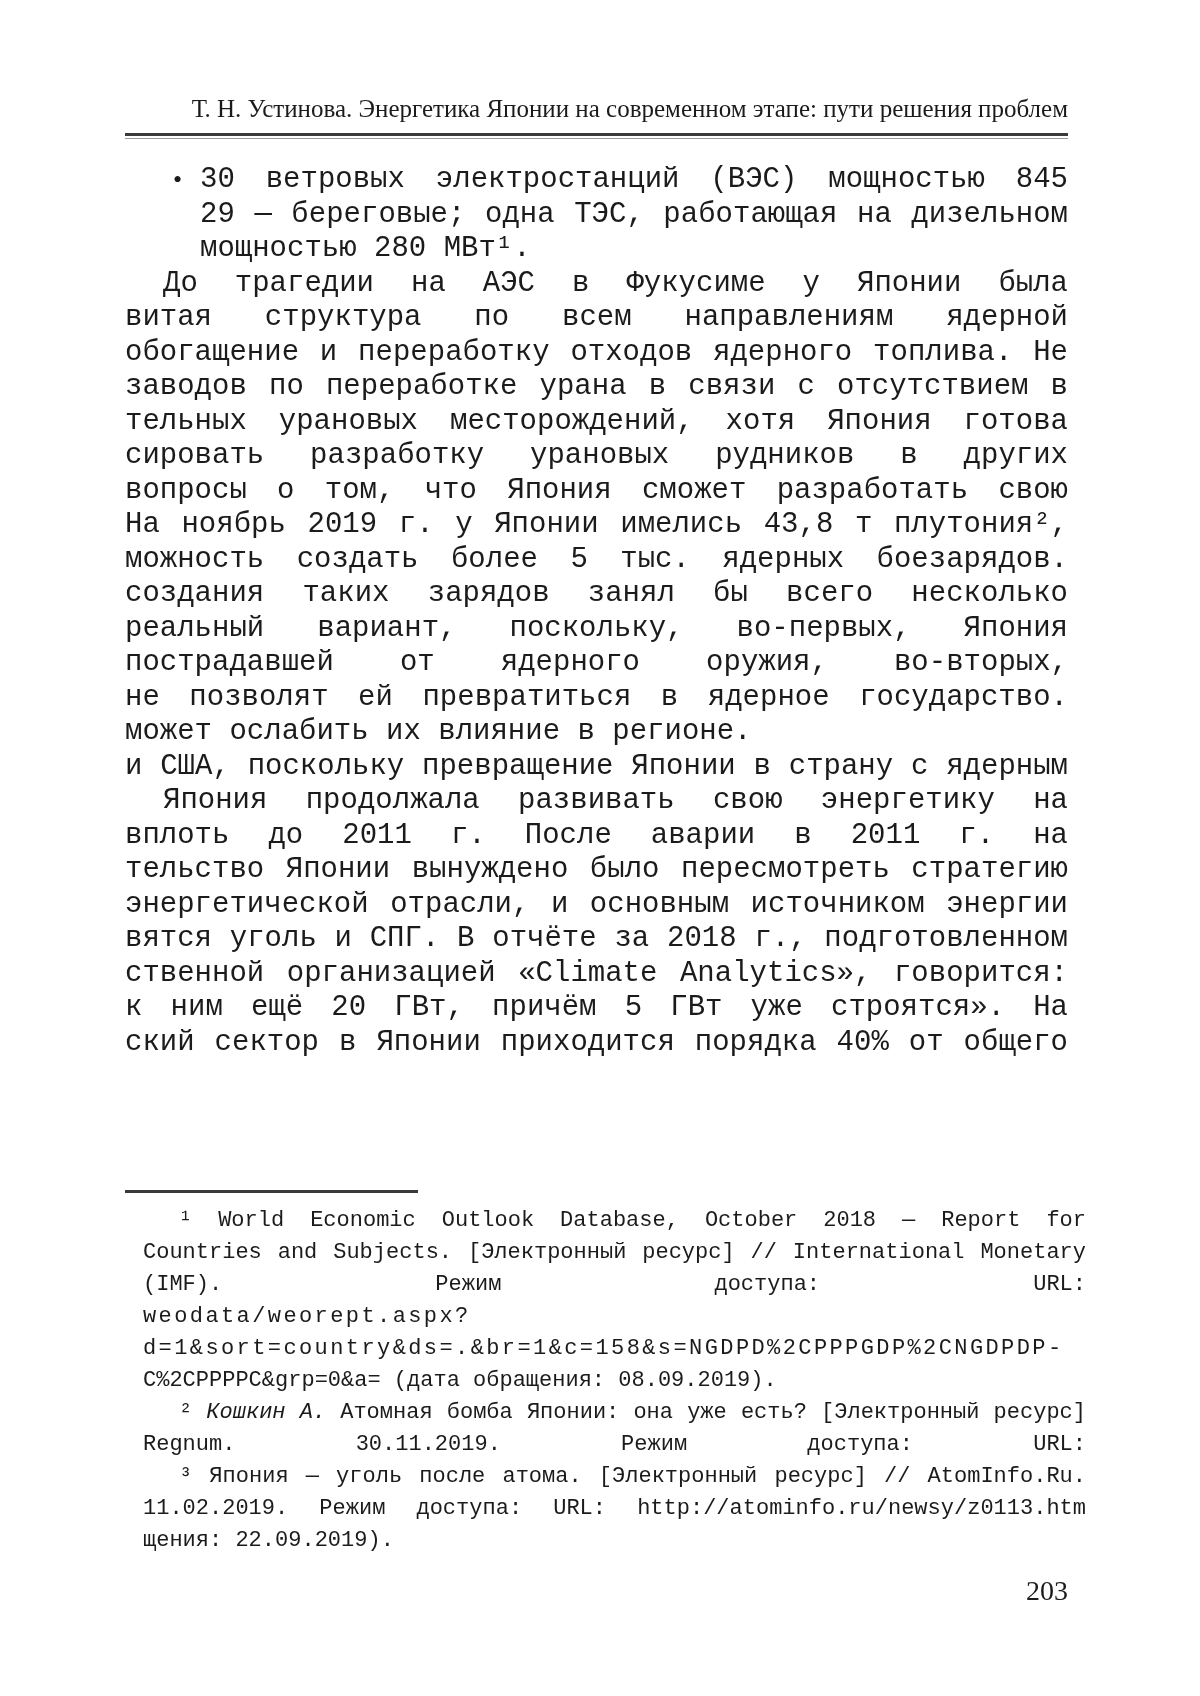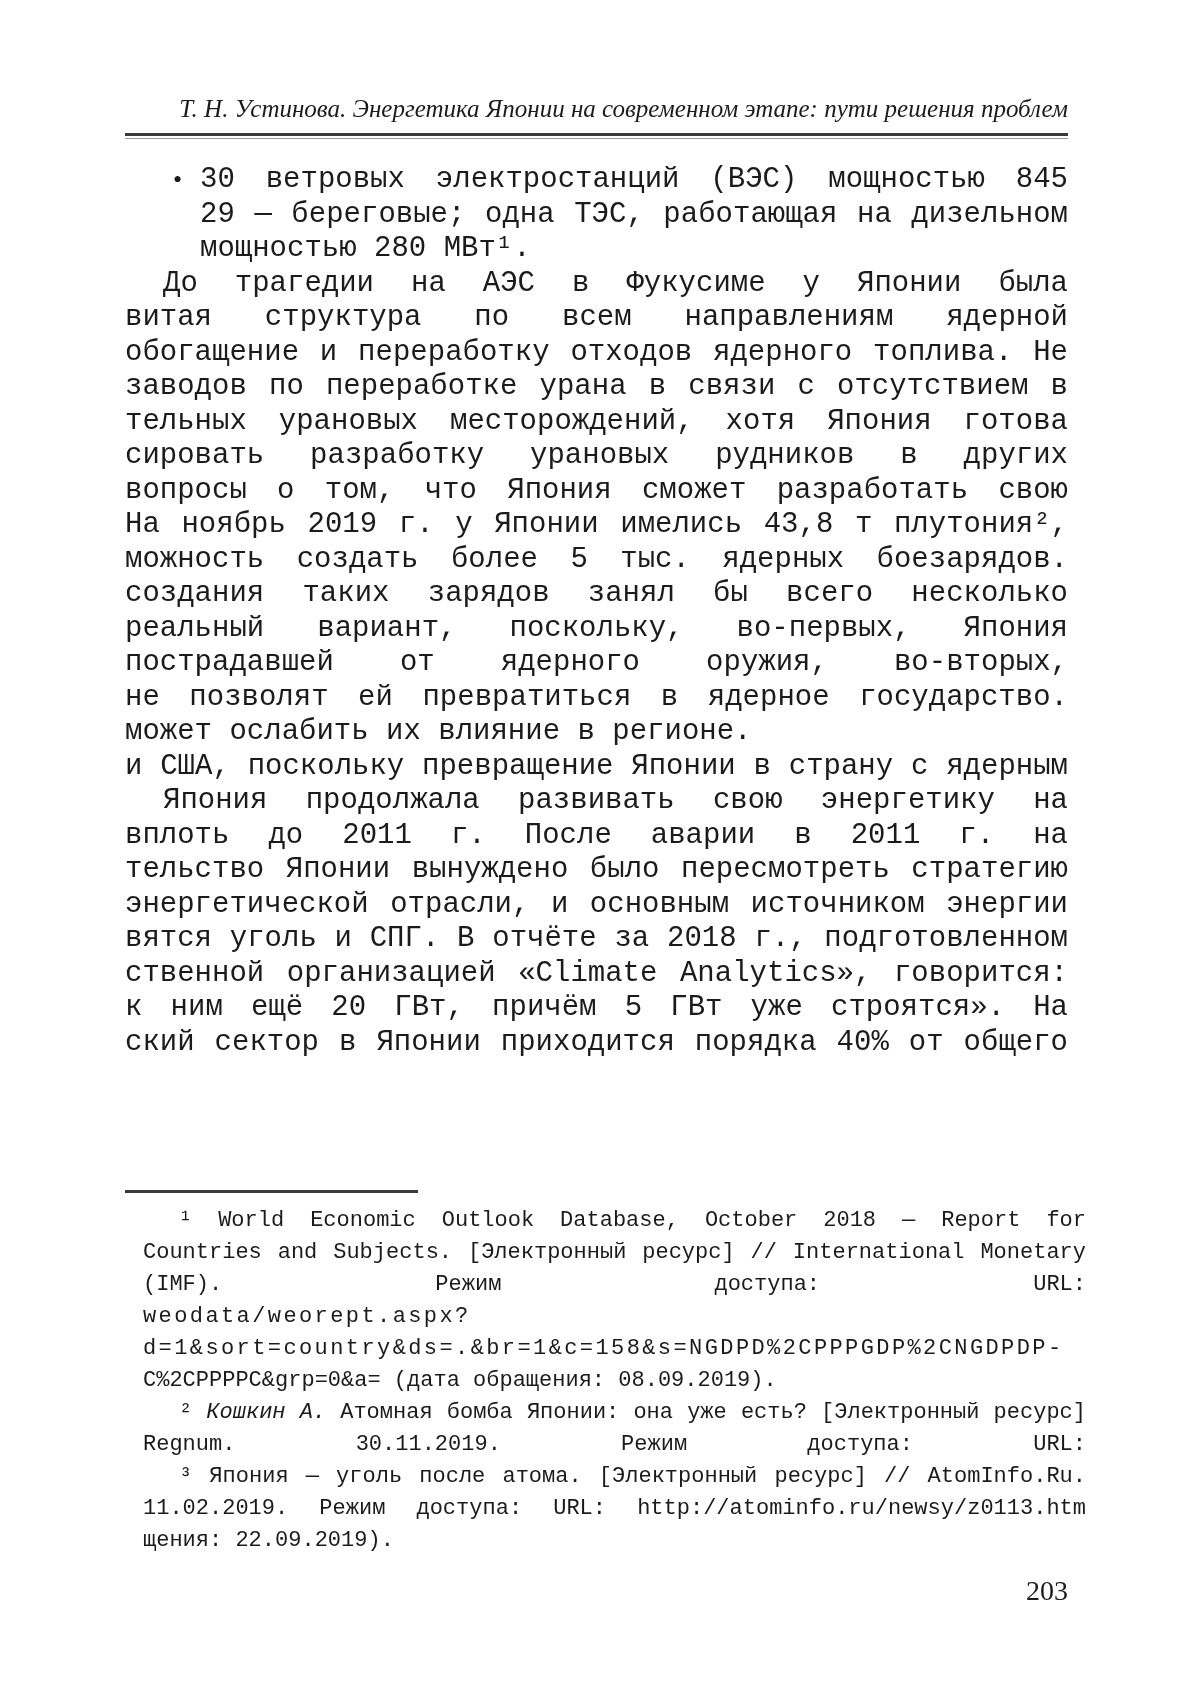--- a/index.html
+++ b/index.html
@@ -13,21 +13,20 @@
     font-family: "Liberation Serif", "DejaVu Serif", serif;
     color: #1b1b1b;
     overflow: hidden;
   }
   
   .running-head {
     position: absolute;
     left: 125px;
     right: 132px;
     top: 94px;
-    font-style: italic;
     font-size: 25px;
     line-height: 30px;
     text-align: right;
     white-space: nowrap;
     overflow: hidden;
   }
   .head-rule {
     position: absolute;
     left: 125px;
     right: 132px;

